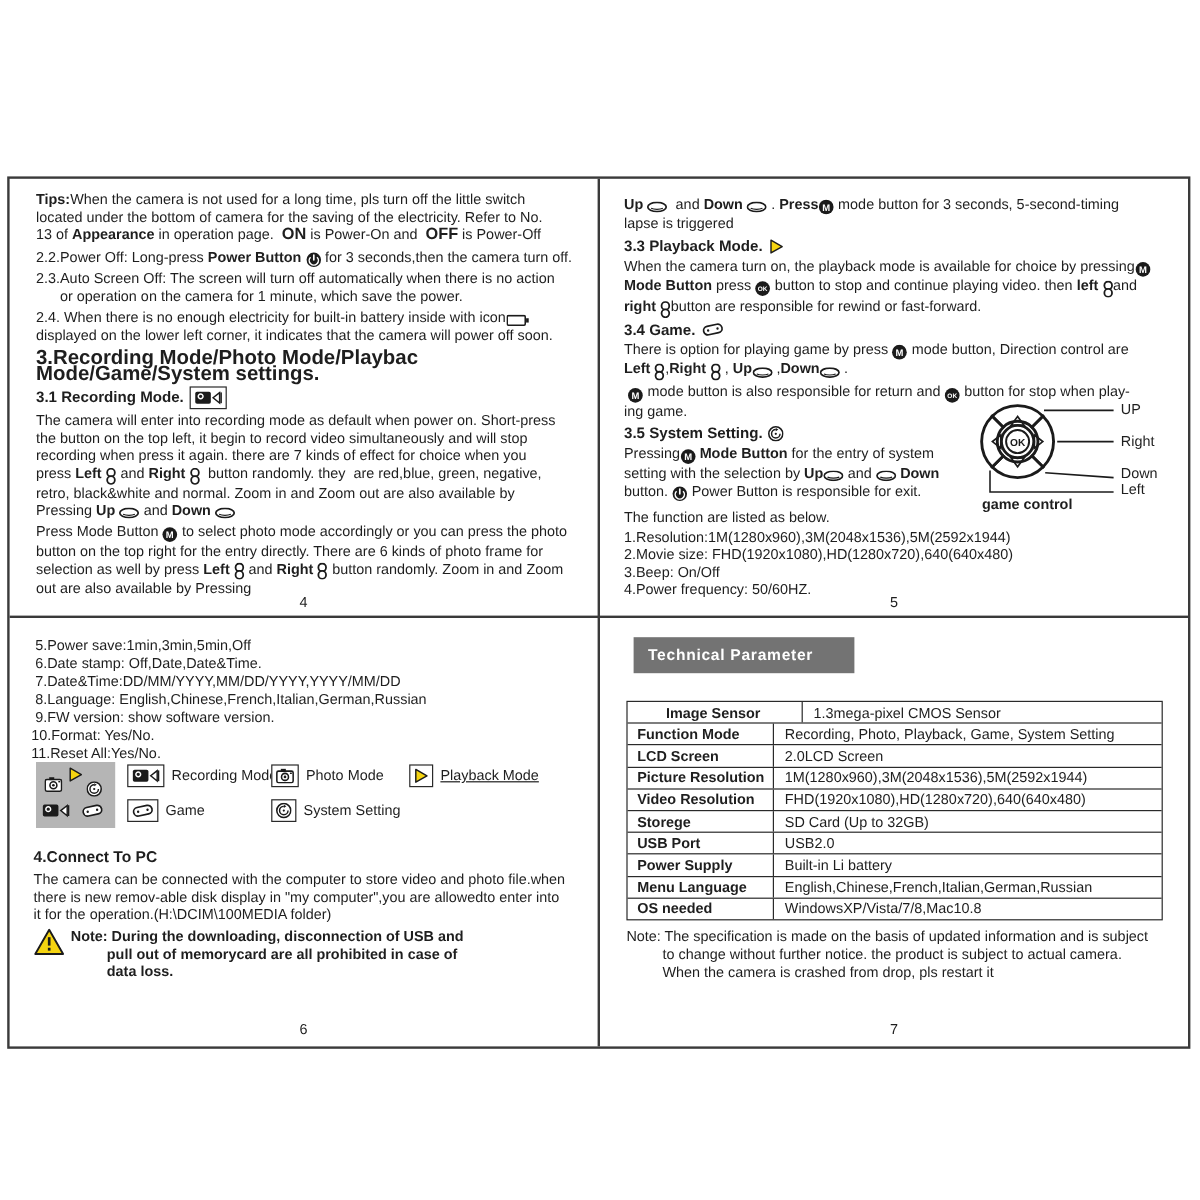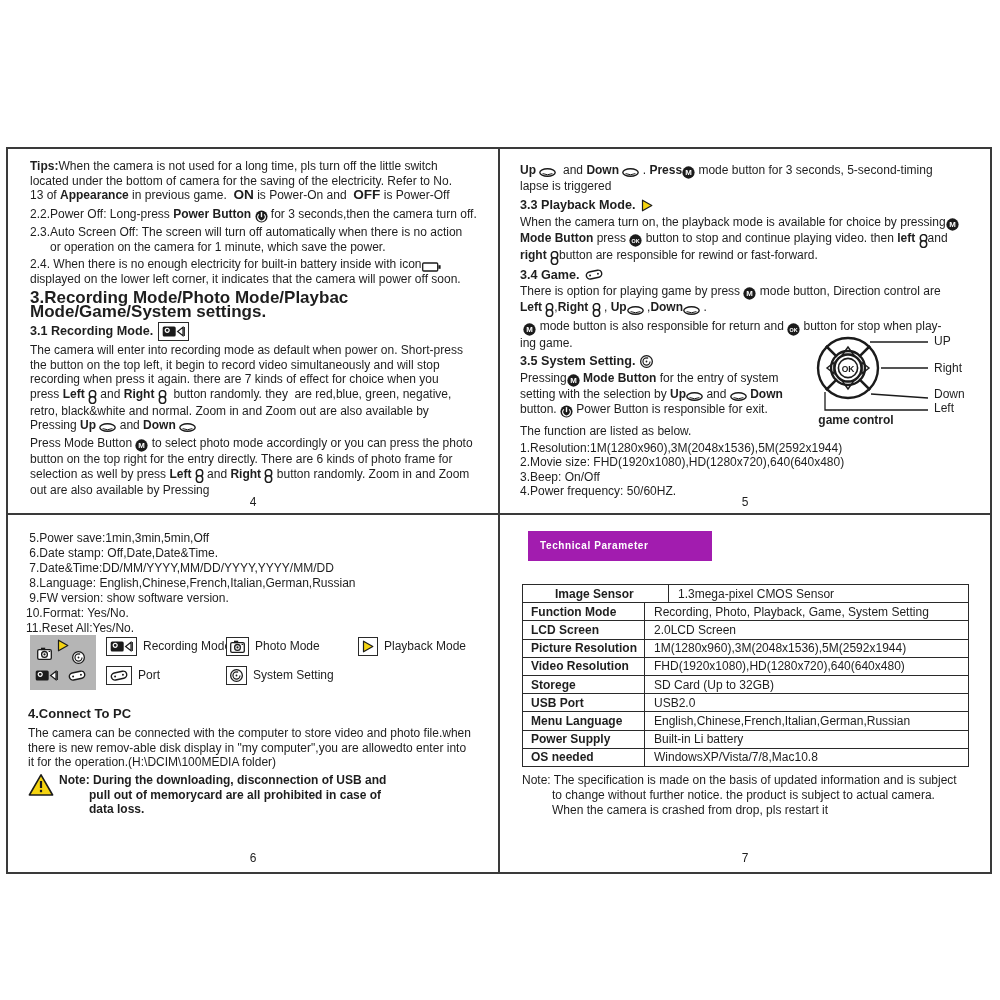--- a/index.html
+++ b/index.html
@@ -32,42 +32,42 @@
   .settings{position:absolute;left:18px;top:16px;white-space:pre;font-size:12px;line-height:15px;}
   .legend{position:absolute;left:20px;top:120px;width:462px;height:60px;}
   .graybox{position:absolute;left:2px;top:0px;width:66px;height:55px;background:#b5b5b5;}
   .gb-ic{position:absolute;line-height:0;}
   .lg-item{position:absolute;display:flex;align-items:center;gap:6px;font-size:12px;}
   .h4{position:absolute;left:20px;top:192px;font-weight:bold;font-size:13px;}
   .pc-para{position:absolute;left:20px;top:211px;white-space:pre-wrap;}
   .warn{position:absolute;left:20px;top:258px;display:flex;gap:5px;}
   .warn-text{white-space:pre-wrap;font-weight:bold;}
   
-  .techbar{position:absolute;left:28px;top:16px;width:184px;height:30px;background:#a21caf;
-    color:#ffffff;font-weight:bold;font-size:10px;letter-spacing:0.6px;
+  .techbar{position:absolute;left:28px;top:16px;width:184px;height:30px;background:#737373;
+    color:#ffffff;font-weight:bold;font-size:13px;letter-spacing:0.6px;
     display:flex;align-items:center;padding-left:12px;box-sizing:border-box;}
   .ptable{position:absolute;left:22px;top:69px;width:447px;border:1.6px solid #2a2a2a;box-sizing:border-box;}
   .trow{display:flex;border-top:1.2px solid #2a2a2a;}
   .trow:first-child{border-top:none;margin-left:24px;}
   .tc1{width:122px;border-right:1.2px solid #2a2a2a;padding:1.5px 4px 1.5px 8px;font-weight:bold;
     font-size:12px;line-height:14.2px;box-sizing:border-box;}
   .tc2{flex:1;padding:1.5px 4px 1.5px 9px;font-size:12px;line-height:14.2px;box-sizing:border-box;}
   .p7note{position:absolute;left:22px;top:258px;white-space:pre-wrap;font-size:12px;line-height:15px;}
 </style>
 </head>
 <body>
 
 <div class="canvas">
   <div class="frame">
 
     <div class="cell cell-tl">
       <div class="pad">
         <div class="p" style="margin-bottom:4px;"><b>Tips:</b><span>When the camera is not used for a long time, pls turn off the little switch
 located under the bottom of camera for the saving of the electricity. Refer to No.
-13 of </span><b>Appearance</b><span> in previous game.  </span><b class="big">ON</b><span> is Power-On and  </span><b class="big">OFF</b><span> is Power-Off</span></div>
+13 of </span><b>Appearance</b><span> in operation page.  </span><b class="big">ON</b><span> is Power-On and  </span><b class="big">OFF</b><span> is Power-Off</span></div>
         <div class="p tight"><span>2.2.Power Off: Long-press </span><b>Power Button </b><span class="icn"><svg width="13" height="13" viewBox="0 0 14 14">
                 <circle cx="7" cy="7" r="6.5" fill="#1b1b1b"></circle>
                 <path d="M7 2.8v4.2" stroke="#fff" stroke-width="1.5" stroke-linecap="round"></path>
                 <path d="M4.1 4.7a4.1 4.1 0 1 0 5.8 0" fill="none" stroke="#fff" stroke-width="1.4"></path>
               </svg></span><span> for 3 seconds,then the camera turn off.</span></div>
         <div class="p"><span>2.3.Auto Screen Off: The screen will turn off automatically when there is no action
       or operation on the camera for 1 minute, which save the power.</span></div>
         <div class="p" style="margin-bottom:4px;"><span>2.4. When there is no enough electricity for built-in battery inside with icon</span><span class="icn"><svg width="19" height="10" viewBox="0 0 19 10">
                 <rect x="0.7" y="1" width="15" height="8" rx="1" fill="#fff" stroke="#1b1b1b" stroke-width="1.3"></rect>
                 <rect x="16.4" y="3.2" width="2.2" height="3.6" fill="#1b1b1b"></rect>
@@ -312,39 +312,39 @@
               <svg width="15" height="13" viewBox="0 0 15 13">
                 <rect x="0.7" y="2.6" width="13.6" height="9.7" rx="1.4" fill="#fff" stroke="#1b1b1b" stroke-width="1.3"></rect>
                 <rect x="4" y="0.7" width="4.2" height="2.4" fill="#1b1b1b"></rect>
                 <circle cx="7.5" cy="7.4" r="2.9" fill="#fff" stroke="#1b1b1b" stroke-width="1.3"></circle>
                 <circle cx="7.5" cy="7.4" r="1.1" fill="#1b1b1b"></circle>
                 <rect x="11.6" y="3.8" width="1.6" height="1.2" fill="#1b1b1b"></rect>
               </svg>
             </span>
           <span>Photo Mode</span>
         </div>
-        <div class="lg-item" style="left:330px;top:2px;">
+        <div class="lg-item" style="left:313px;top:2px;text-decoration:underline;">
           <span class="lgbox">
               <svg width="12" height="13" viewBox="0 0 12 13">
                 <path d="M1.5 1.2 L10.8 6.5 L1.5 11.8 Z" fill="#f5d411" stroke="#1b1b1b" stroke-width="1.2" stroke-linejoin="round"></path>
               </svg>
             </span>
           <span>Playback Mode</span>
         </div>
         <div class="lg-item" style="left:78px;top:31px;">
           <span class="lgbox">
               <svg width="18" height="13" viewBox="0 0 18 13">
                 <g transform="rotate(-12 9 6.5)">
                   <rect x="1.2" y="3" width="15.6" height="7.2" rx="3.6" fill="#fff" stroke="#1b1b1b" stroke-width="1.4"></rect>
                   <circle cx="5" cy="6.6" r="1" fill="#1b1b1b"></circle>
                   <circle cx="13" cy="6.6" r="1" fill="#1b1b1b"></circle>
                 </g>
               </svg>
             </span>
-          <span>Port</span>
+          <span>Game</span>
         </div>
         <div class="lg-item" style="left:198px;top:31px;">
           <span class="lgbox">
               <svg width="13" height="13" viewBox="0 0 14 14">
                 <circle cx="7" cy="7" r="6.3" fill="#fff" stroke="#1b1b1b" stroke-width="1.4"></circle>
                 <path d="M7 3.2a3.8 3.8 0 1 0 3.8 3.8" fill="none" stroke="#1b1b1b" stroke-width="1.3"></path>
                 <path d="M7 1.8 L7 4.6 L9.3 3.2 Z" fill="#1b1b1b"></path>
                 <circle cx="7" cy="7" r="1" fill="#1b1b1b"></circle>
               </svg>
             </span>
@@ -396,26 +396,26 @@
           </div>
           <div class="trow">
             <div class="tc1">Storege</div>
             <div class="tc2">SD Card (Up to 32GB)</div>
           </div>
           <div class="trow">
             <div class="tc1">USB Port</div>
             <div class="tc2">USB2.0</div>
           </div>
           <div class="trow">
+            <div class="tc1">Power Supply</div>
+            <div class="tc2">Built-in Li battery</div>
+          </div>
+          <div class="trow">
             <div class="tc1">Menu Language</div>
             <div class="tc2">English,Chinese,French,Italian,German,Russian</div>
-          </div>
-          <div class="trow">
-            <div class="tc1">Power Supply</div>
-            <div class="tc2">Built-in Li battery</div>
           </div>
           <div class="trow">
             <div class="tc1">OS needed</div>
             <div class="tc2">WindowsXP/Vista/7/8,Mac10.8</div>
           </div>
         </div>
       <div class="p7note">Note: The specification is made on the basis of updated information and is subject
          to change without further notice. the product is subject to actual camera.
          When the camera is crashed from drop, pls restart it</div>
       <div class="pn" style="bottom:6px;">7</div>

